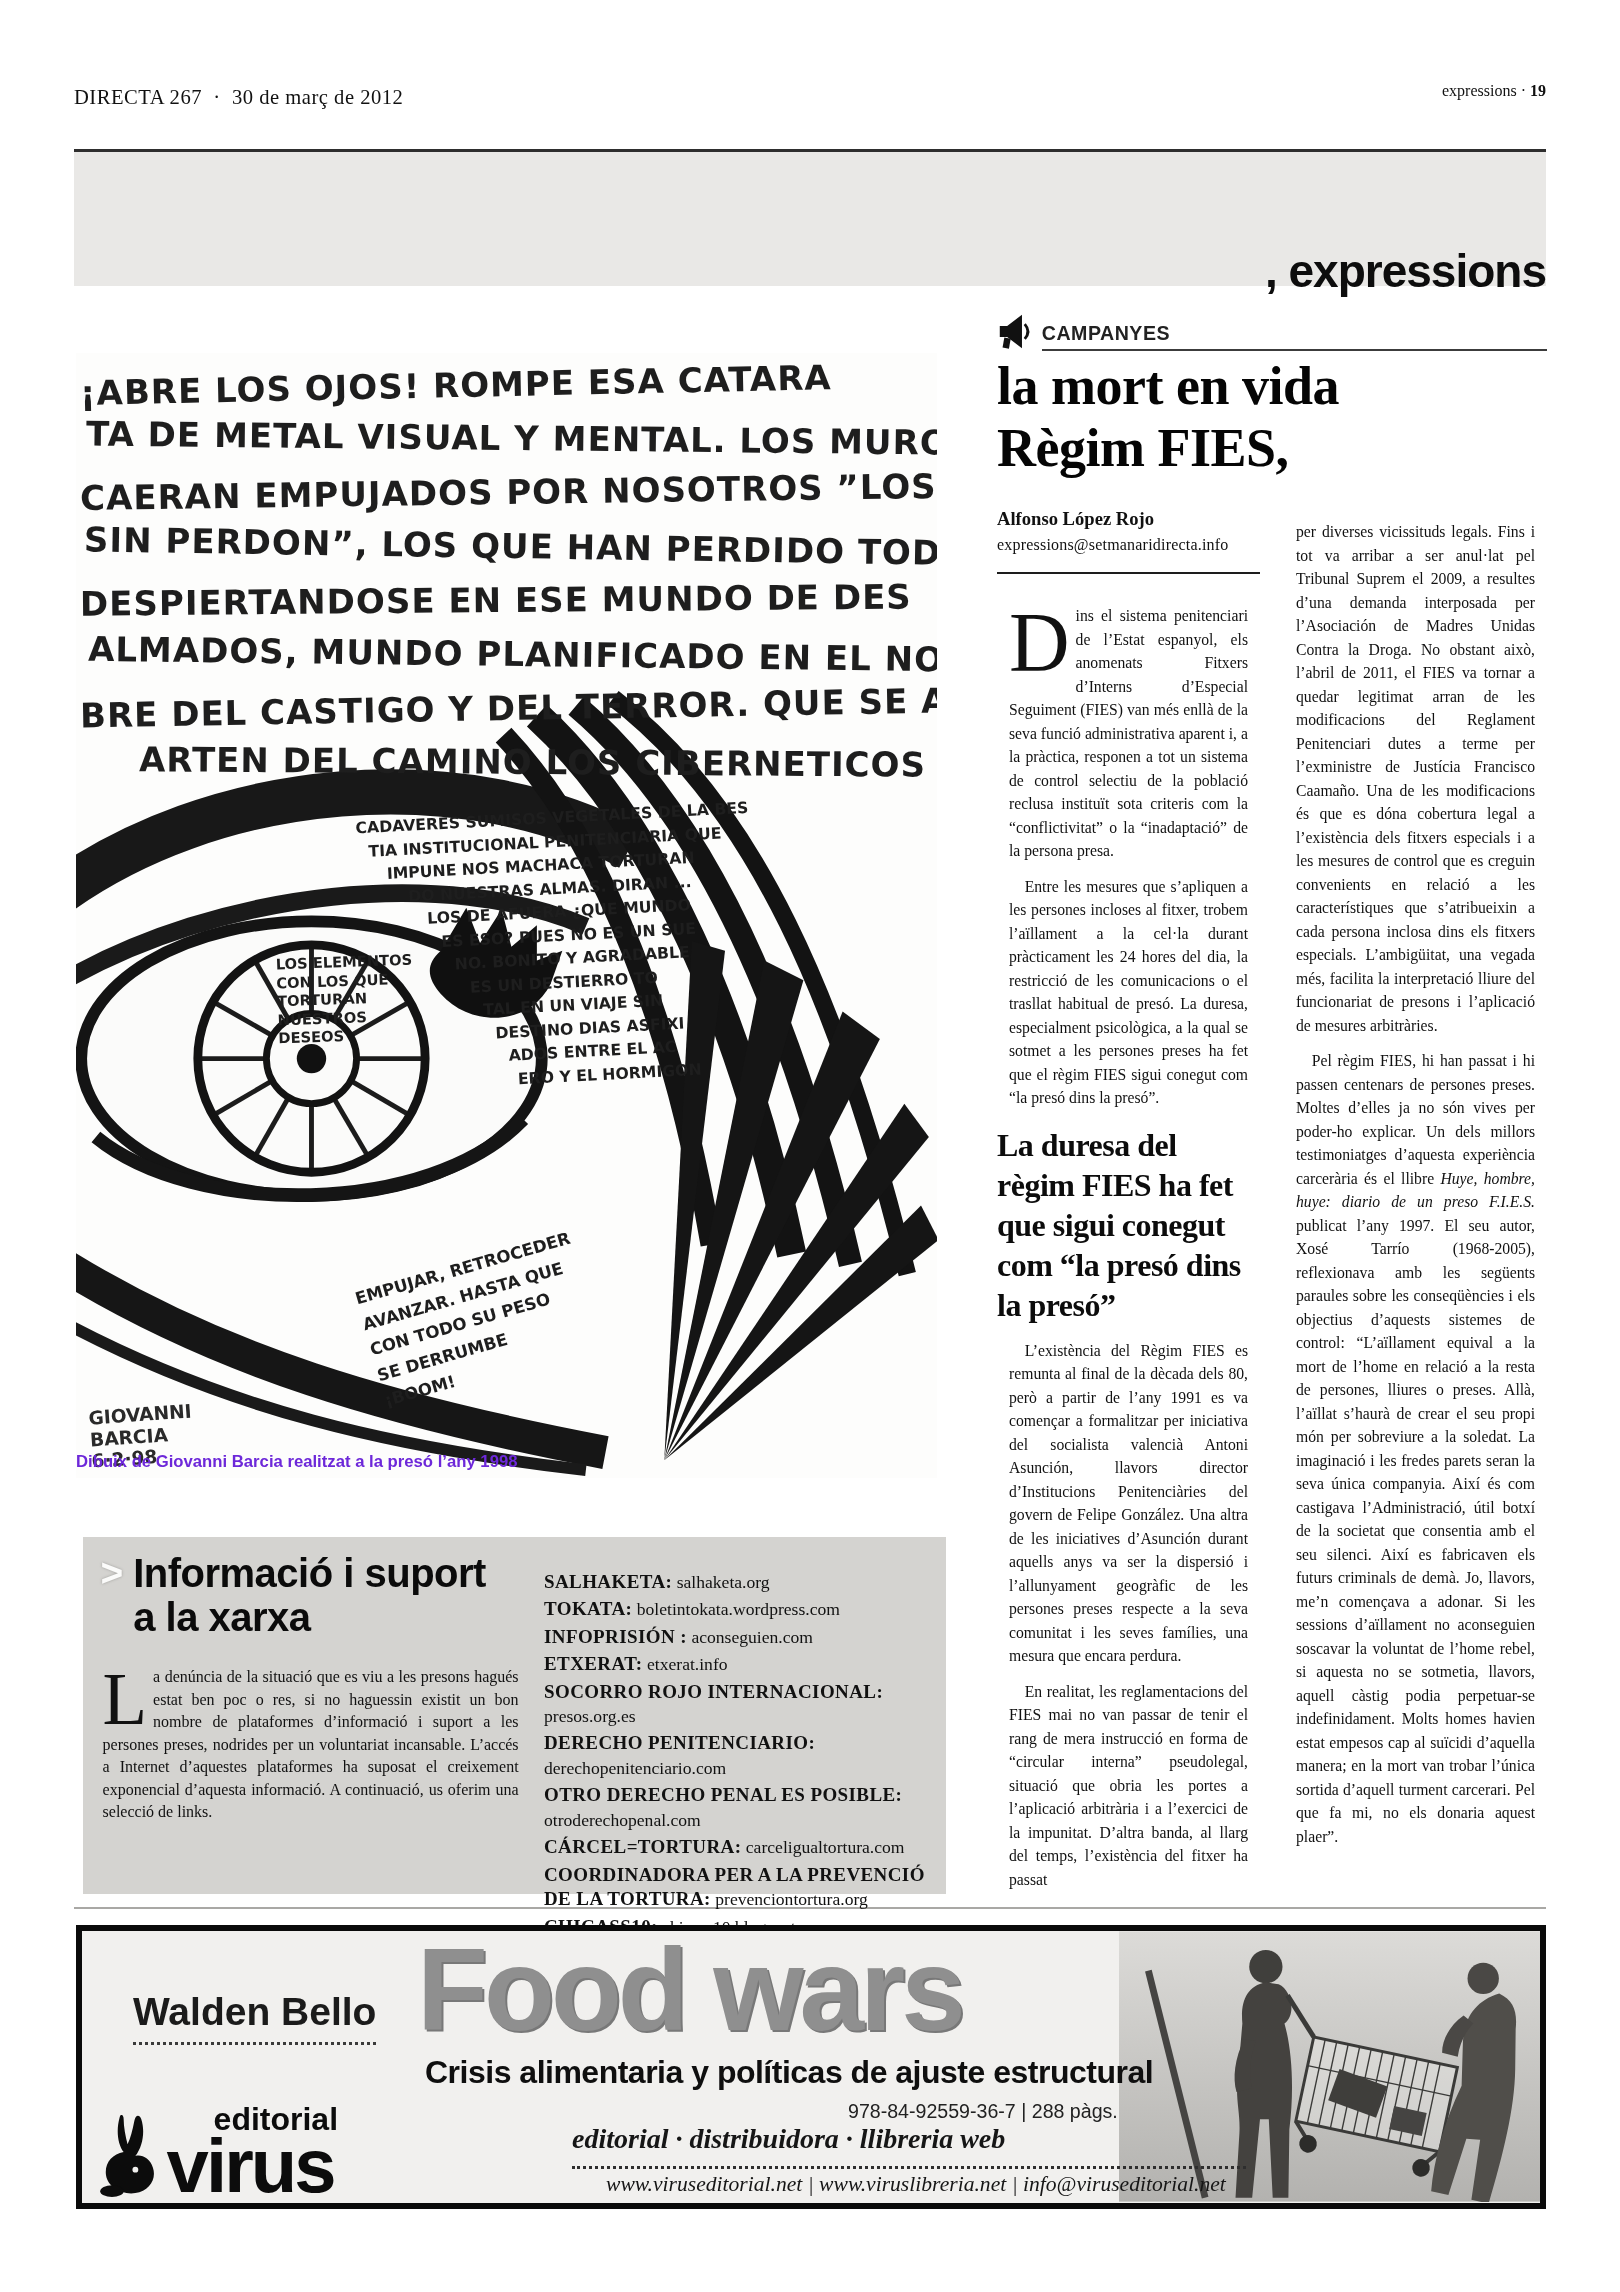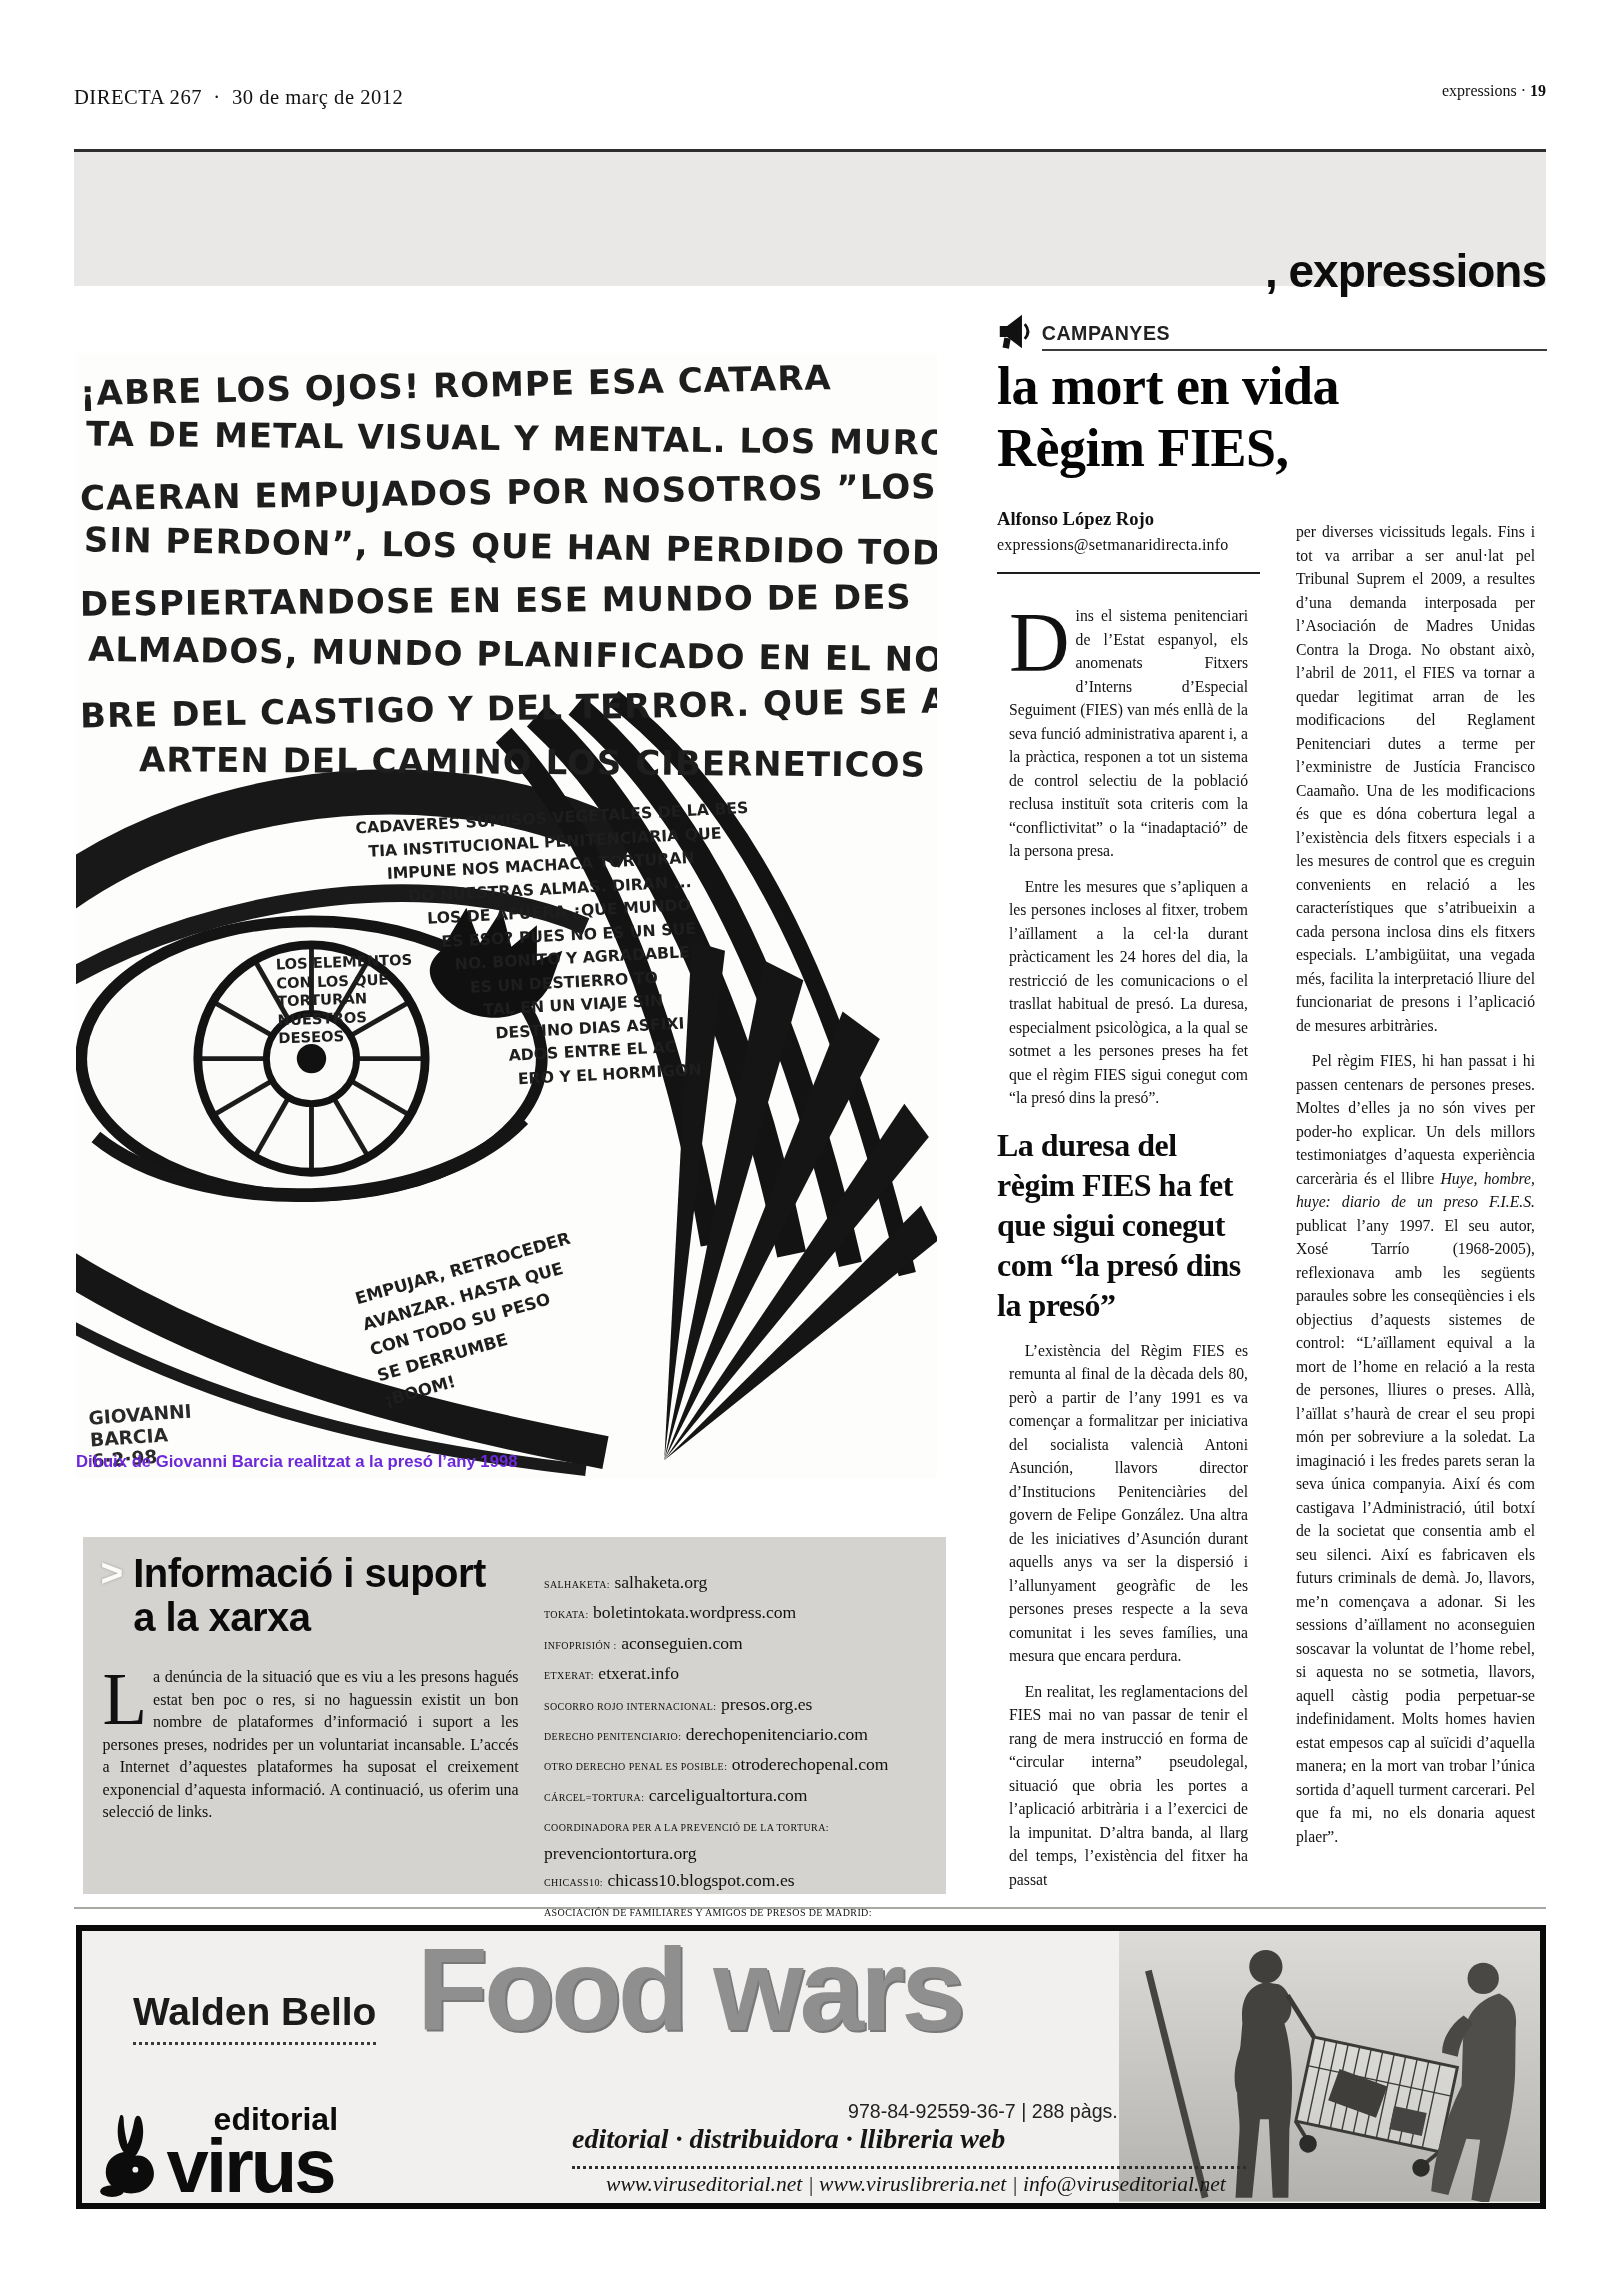--- a/index.html
+++ b/index.html
@@ -67,21 +67,21 @@
   .bottom-rule{left:74px;right:74px;top:1907px;height:2px;background:#a9a8a5;}
   
   .infobox{left:83px;top:1537px;width:863px;height:357px;background:#d4d3d0;}
   .ib-title{position:absolute;left:17.6px;top:13.7px;display:flex;font-family:"Liberation Sans","DejaVu Sans",sans-serif;}
   .ib-arrow{font-weight:bold;font-size:39px;line-height:43px;color:#fbfbfa;text-shadow:0 0 2.9px #9a9996;margin-right:9.8px;}
   .ib-title-text{font-weight:bold;font-size:40px;line-height:44px;color:#0b0b0b;letter-spacing:-0.5px;}
   .ib-body{position:absolute;left:19.6px;top:129px;width:416px;font-size:16px;line-height:22.5px;text-align:justify;}
   .ib-drop{float:left;font-size:73px;line-height:59px;padding:3.9px 5.9px 0 0;}
   .ib-links{position:absolute;left:461px;top:33px;width:388px;}
   .ib-links .row{font-size:17.6px;line-height:24.5px;margin-bottom:2.9px;}
-  .lk-label{font-size:10px;letter-spacing:0.4px;}
+  .lk-label{font-size:19px;letter-spacing:0.4px;font-weight:bold;}
   .lk-url{font-size:17.6px;}
   
   .ad{left:76px;top:1925px;width:1470px;height:284px;box-sizing:border-box;border:6.9px solid #0a0a0a;
       background:#f1f0ee;overflow:hidden;font-family:"Liberation Sans","DejaVu Sans",sans-serif;}
   .ad-photo{position:absolute;right:0;top:0;width:421px;height:271px;}
   .ad-author{position:absolute;left:51px;top:59px;font-weight:bold;font-size:39px;color:#1b1b1b;
              border-bottom:3.9px dotted #3a3a3a;padding-bottom:7.8px;}
   .ad-title{position:absolute;left:335px;top:-7.8px;font-weight:bold;font-size:116px;letter-spacing:-3.9px;
             color:#8f8f8f;text-shadow:2px 2px 0 #787878;}
   .ad-subtitle{position:absolute;left:343px;top:123px;font-weight:bold;font-size:32px;color:#0f0f0f;letter-spacing:-0.5px;}
@@ -295,20 +295,21 @@
         <circle cx="320" cy="228" r="9" fill="#2c2c2a"></circle>
     </g>
     <g>
       <circle cx="372" cy="48" r="16" fill="#4a4845"></circle>
       <path d="M370 62 C348 74 340 94 344 118 L352 162 C342 202 340 242 344 274 L362 274 L368 214 L382 212 L386 274 L404 274 C408 224 410 174 402 134 L394 94 C392 76 386 66 370 62 Z" fill="#504e4a" transform="rotate(12 372 150)"></path>
       <path d="M352 86 C338 96 330 110 330 124 L346 128 C348 114 354 102 362 94 Z" fill="#4a4845"></path>
     </g>
   </svg>
   <div class="ad-author">Walden Bello</div>
   <div class="ad-title">Food wars</div>
+  <div class="ad-subtitle">Crisis alimentaria y políticas de ajuste estructural</div>
   <div class="ad-isbn">978-84-92559-36-7 | 288 pàgs.</div>
   <div class="ad-pub">
     <svg class="rabbit" viewBox="0 0 64 84">
       <path d="M22 2 C18 16 20 30 26 38 C14 40 6 50 8 62 C10 74 24 82 38 80 C52 78 60 66 56 54 C53 44 44 40 38 42 C46 32 48 16 44 4 C42 -1 38 0 37 6 C35 16 33 24 30 30 C28 22 26 12 26 4 C26 0 23 -2 22 2 Z" fill="#0c0c0c"></path>
       <ellipse cx="14" cy="78" rx="12" ry="6" fill="#0c0c0c"></ellipse>
       <circle cx="38" cy="56" r="3" fill="#f1f0ee"></circle>
     </svg>
     <div>
       <div class="pub-small">editorial</div>
       <div class="pub-big">virus</div>

